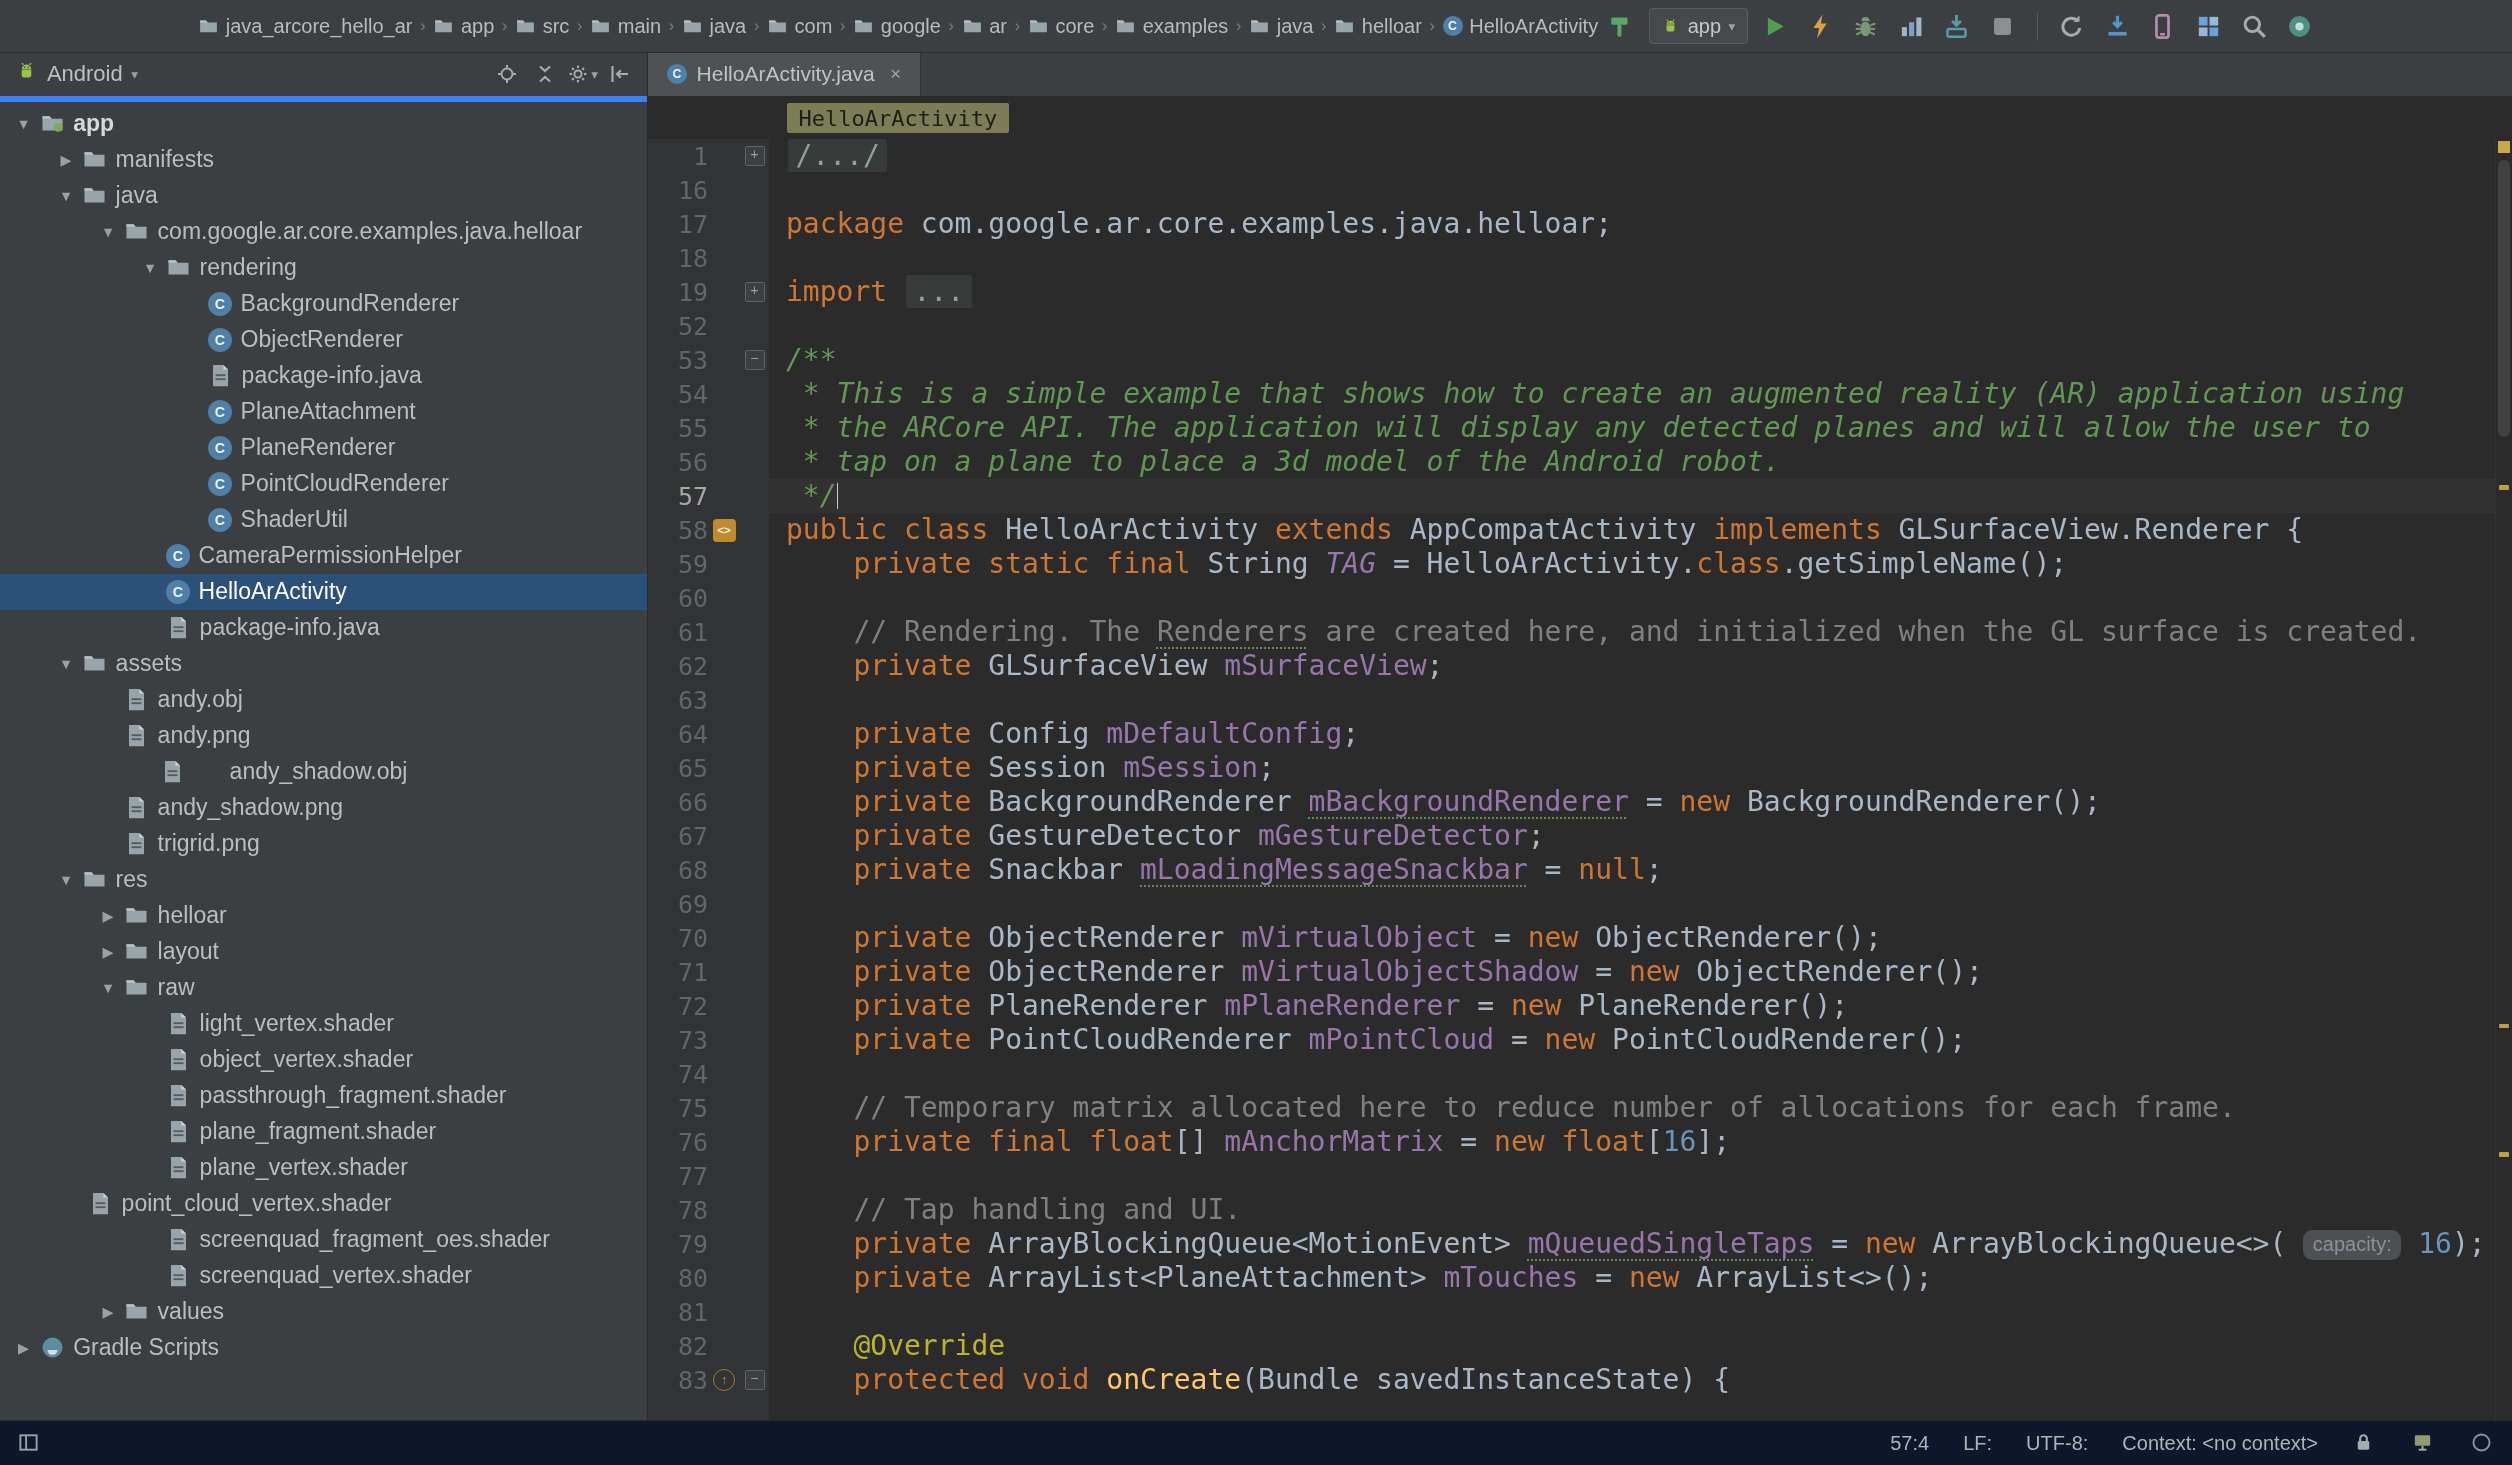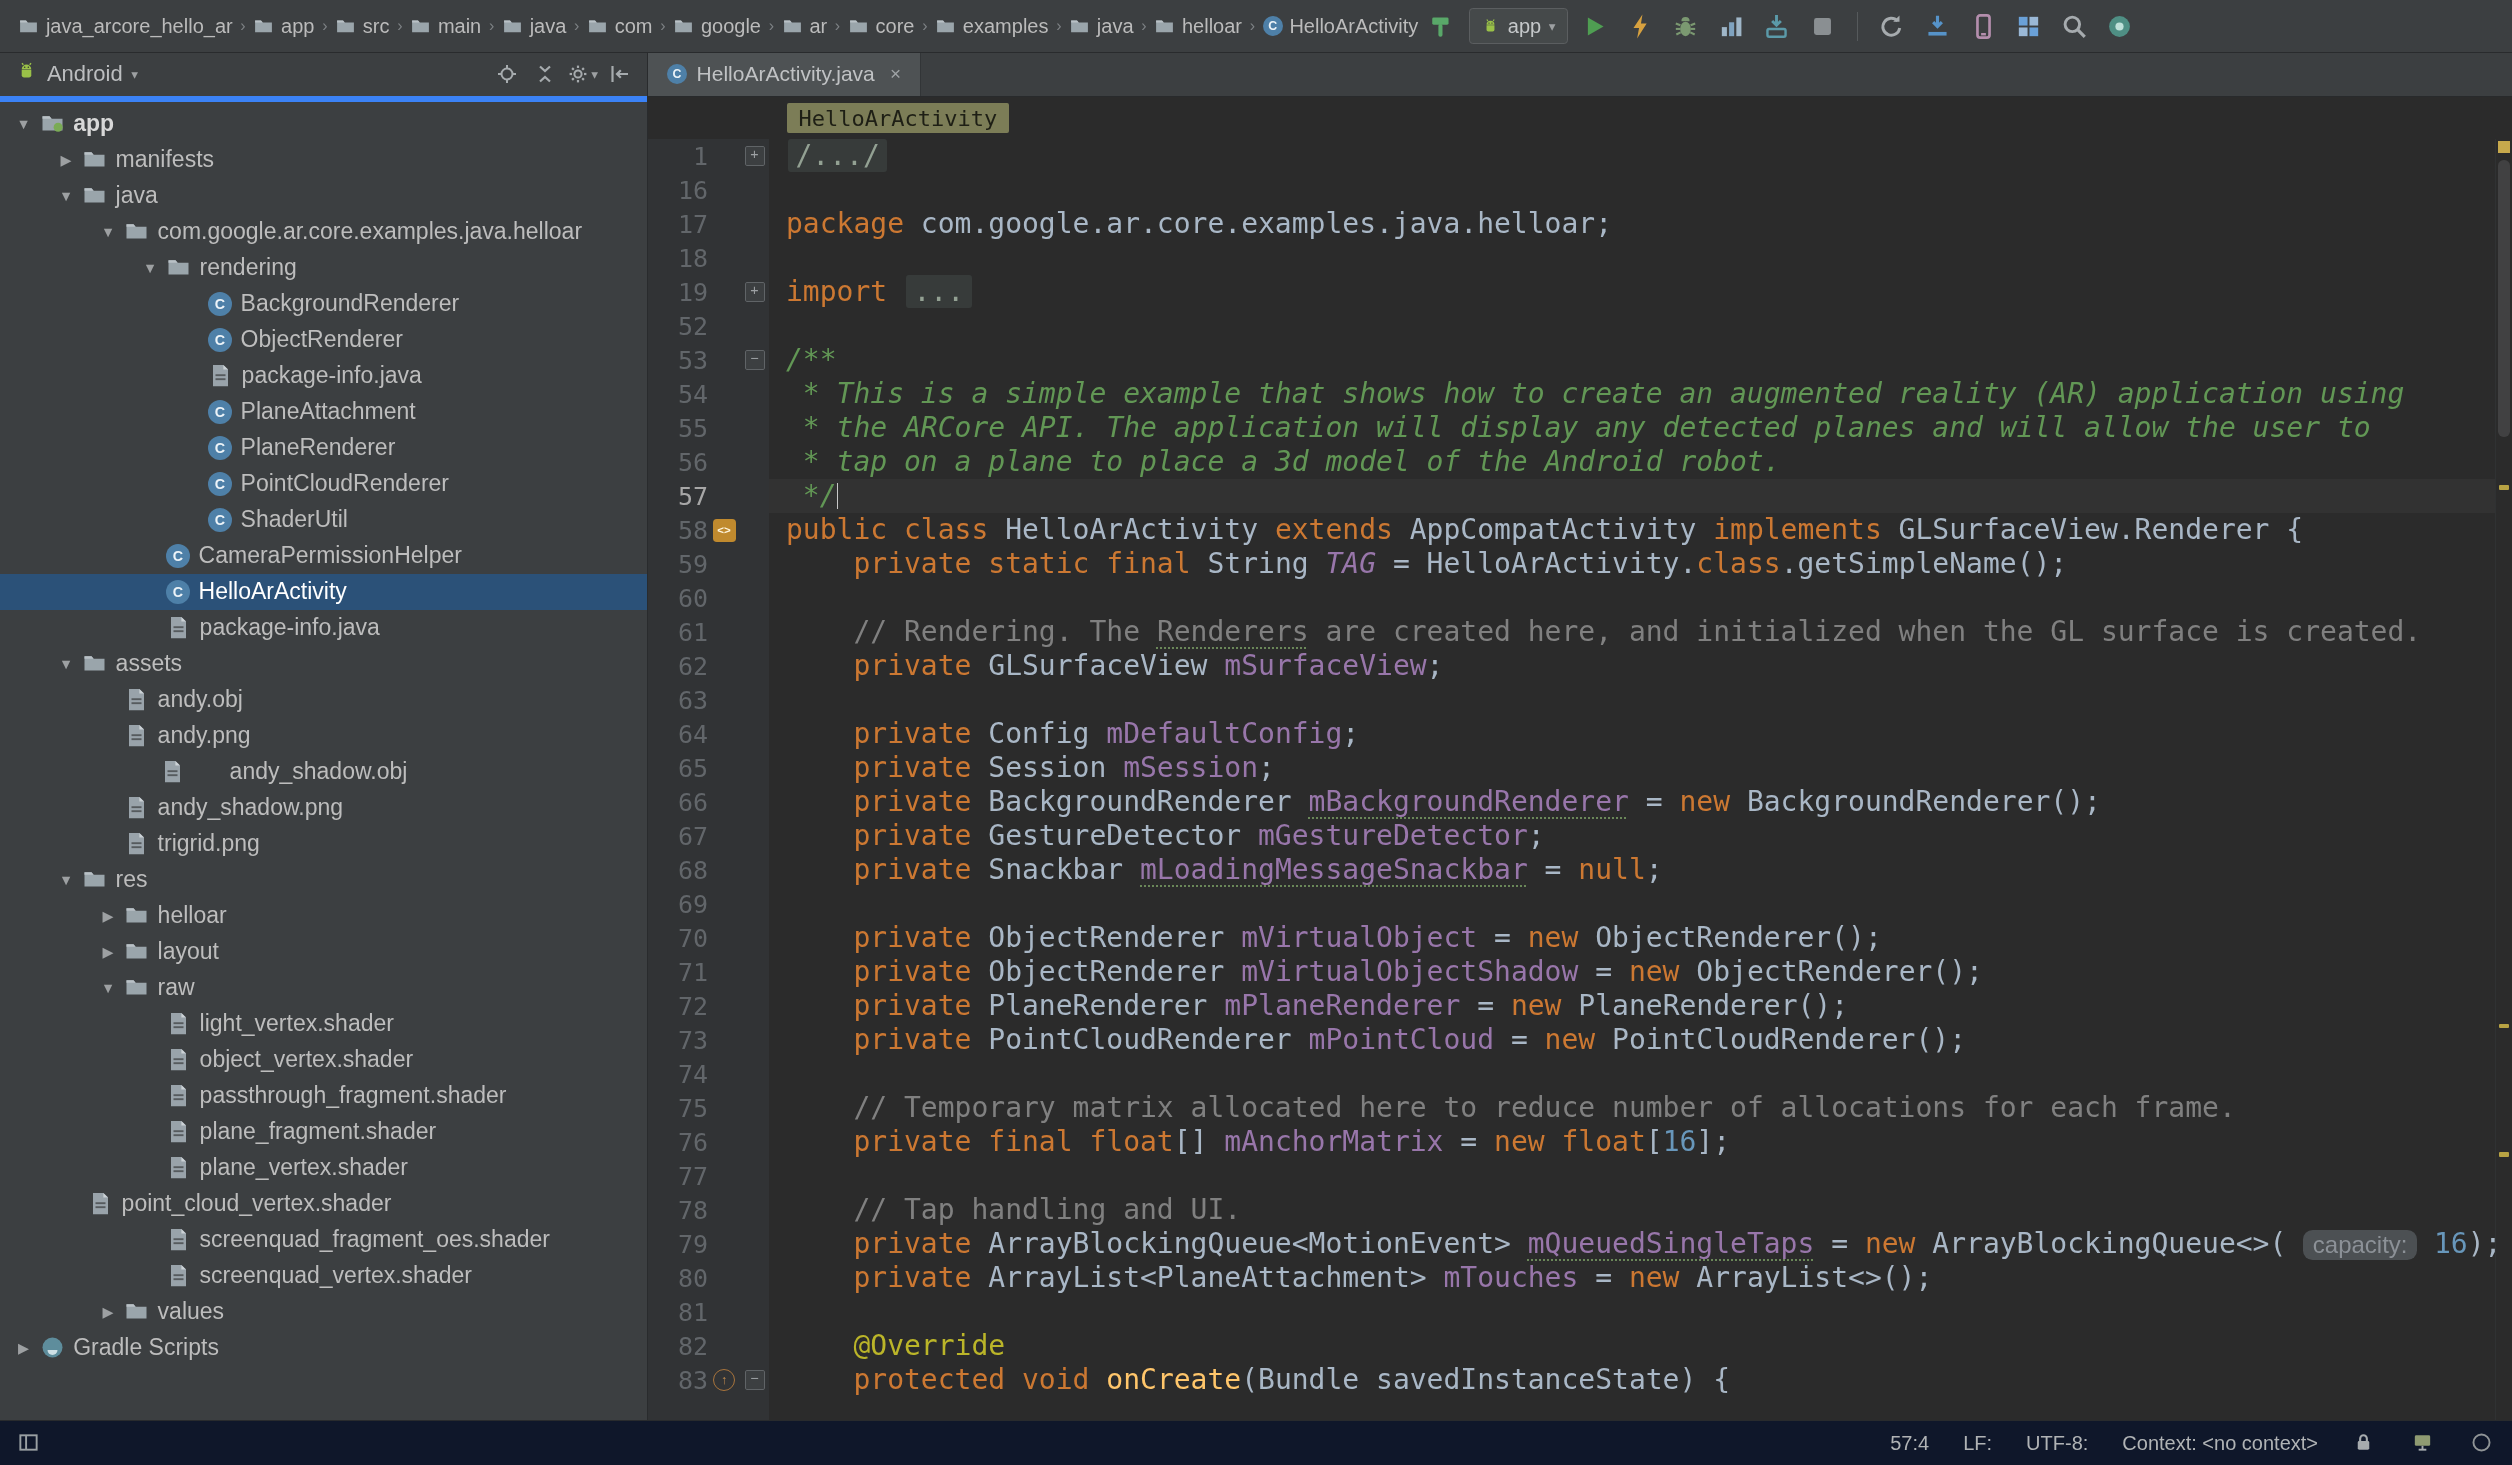--- a/index.html
+++ b/index.html
@@ -2,21 +2,21 @@
 <html><head>
 <meta charset="utf-8">
 <style>
   html,body{margin:0;padding:0;}
   body{width:2512px;height:1465px;position:relative;overflow:hidden;background:#2b2b2b;
        font-family:"Liberation Sans",sans-serif;color:#bbbbbb;-webkit-font-smoothing:antialiased;}
 
   
   .topbar{position:absolute;top:0;left:0;right:0;height:52px;background:#3c3f41;
           border-bottom:1px solid #292b2d;display:flex;align-items:center;
-          justify-content:flex-start;padding:0 13.4px;z-index:5;}
+          justify-content:center;padding:0 13.4px;z-index:5;}
   .crumbs{display:flex;align-items:center;gap:1.9px;font-size:20px;color:#bbbbbb;white-space:nowrap;}
   .crumb{display:inline-flex;align-items:center;gap:6.7px;padding:1.9px 4.8px;}
   .crumb-sep{color:#7d8184;font-size:16px;padding:0 1px;}
   .cic{width:21px;height:21px;flex:none;}
   .toolbar{display:flex;align-items:center;gap:7.6px;}
   .tbtn{width:38px;height:38px;display:inline-flex;align-items:center;justify-content:center;border-radius:3.8px;}
   .tbtn svg{width:29px;height:29px;}
   .tsep{width:1px;height:29px;background:#565a5c;margin:0 7.6px;}
   .runcfg{height:34px;display:inline-flex;align-items:center;gap:7.6px;padding:0 11.5px;
           border:1px solid #5b5e60;border-radius:3.8px;background:#45494a;font-size:20px;color:#c5c8ca;}
@@ -78,21 +78,21 @@
   .crow.cur .ln{color:#a7a7a7;}
   .caret{position:absolute;top:3.8px;bottom:3.8px;width:1.9px;background:#c8c8c8;}
 
   .k{color:#cc7832;} .p{color:#a9b7c6;} .f{color:#9876aa;}
   .fi{color:#9876aa;font-style:italic;}
   .c{color:#808080;} .d{color:#629755;font-style:italic;}
   .n{color:#6897bb;} .a{color:#bbb529;} .m{color:#ffc66b;}
   .u{text-decoration-line:underline;text-decoration-style:dotted;text-decoration-color:#6a8759;
      text-decoration-thickness:2.4px;text-underline-offset:5.7px;}
   .fold{background:#373b3a;color:#93a193;padding:0 7.6px;border-radius:2.9px;margin:0 1.9px;}
-  .hint{background:#4c5053;color:#8c9197;font-size:24px;padding:1px 9.6px 1.9px;border-radius:9.6px;
+  .hint{background:#4c5053;color:#8c9197;font-size:20px;padding:1px 9.6px 1.9px;border-radius:9.6px;
         font-family:"Liberation Sans",sans-serif;display:inline-block;line-height:27px;vertical-align:middle;}
 
   .stripe{position:absolute;top:0;right:0;width:16px;bottom:0;background:#2b2b2b;border-left:1px solid #303233;}
   .stop-sq{position:absolute;top:1.9px;right:1.9px;width:12.4px;height:12.4px;background:#c7a94c;}
   .sthumb{position:absolute;left:1.9px;right:1.9px;top:21px;height:277px;background:rgba(164,168,172,.18);border-radius:5.7px;}
   .smark{position:absolute;right:2.9px;width:10.5px;height:4.8px;background:#b8a343;border-radius:1px;}
 
   
   .statusbar{position:absolute;left:0;right:0;bottom:0;height:44px;background:#0f172a;
              border-top:1px solid #292b2d;display:flex;align-items:center;padding:0 17px;

